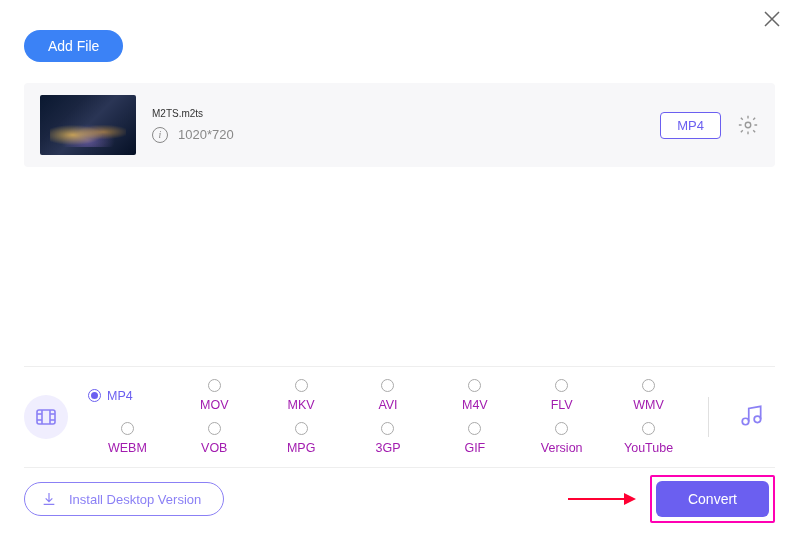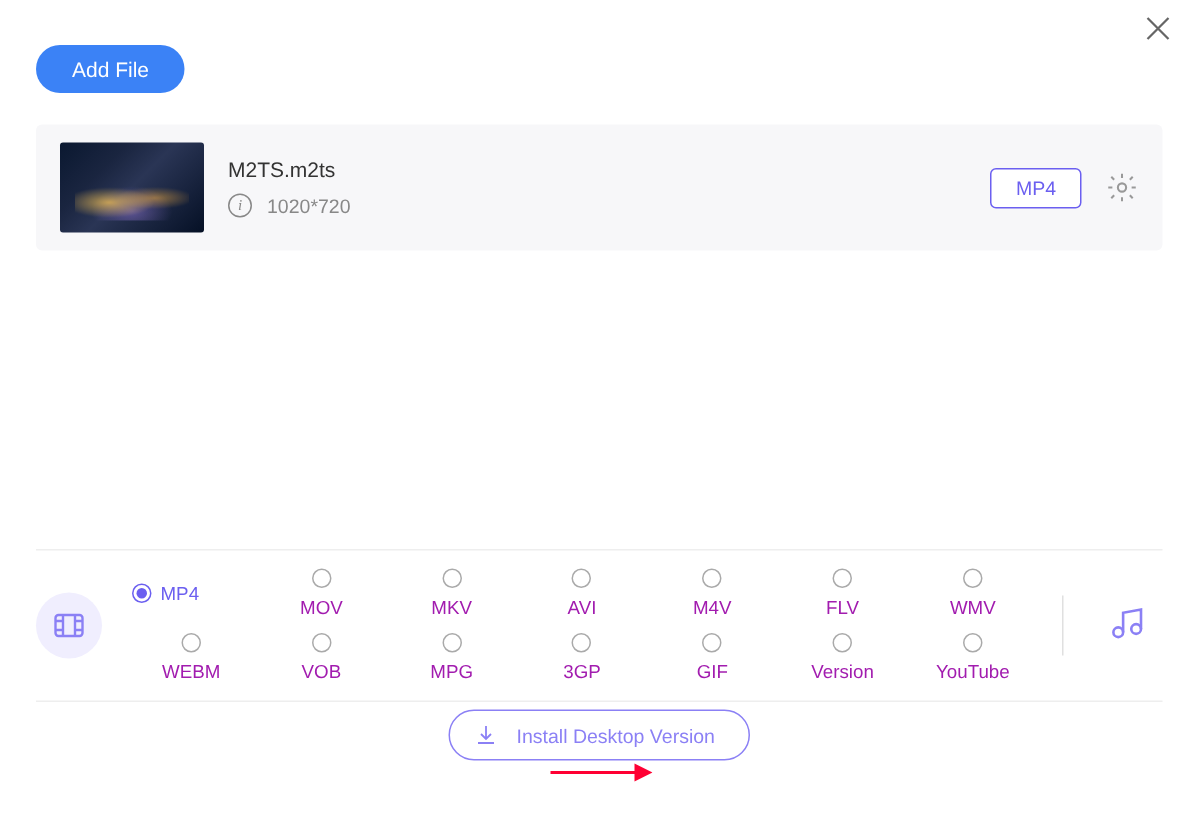--- a/index.html
+++ b/index.html
@@ -61,21 +61,21 @@
                   radial-gradient(ellipse at 70% 50%, rgba(255,180,60,0.5) 0%, transparent 35%),
                   radial-gradient(ellipse at 50% 80%, rgba(180,140,255,0.4) 0%, transparent 50%);
     }
     .file-info {
       flex: 1;
       display: flex;
       flex-direction: column;
       gap: 8px;
     }
     .file-name {
-      font-size: 14px;
+      font-size: 10px;
       color: #333;
     }
     .file-meta {
       display: flex;
       align-items: center;
       gap: 10px;
       color: #888;
       font-size: 13px;
     }
     .info-icon {
@@ -176,21 +176,20 @@
       padding: 0 10px;
     }
     .footer {
       position: absolute;
       bottom: 20px;
       left: 24px;
       right: 24px;
       display: flex;
       align-items: center;
       justify-content: space-between;
-      flex-direction: column;
     }
     .install-btn {
       border: 1px solid #8b80f5;
       color: #8b80f5;
       background: #fff;
       border-radius: 18px;
       padding: 8px 22px 8px 16px;
       font-size: 13px;
       cursor: pointer;
       display: flex;
@@ -334,14 +333,17 @@
     <svg width="16" height="16" viewBox="0 0 24 24" fill="none" stroke="currentColor" stroke-width="1.8">
       <path d="M12 3v12M7 11l5 5 5-5M4 20h16"></path>
     </svg>
     <span>Install Desktop Version</span>
   </button>
   <div class="convert-wrap">
     <svg class="arrow" width="70" height="16" viewBox="0 0 70 16">
       <line x1="2" y1="8" x2="60" y2="8" stroke="currentColor" stroke-width="2"></line>
       <polygon points="58,2 70,8 58,14" fill="currentColor"></polygon>
     </svg>
+    <div class="convert-highlight">
+      <button class="convert-btn">Convert</button>
+    </div>
   </div>
 </div>
 
 </body></html>

